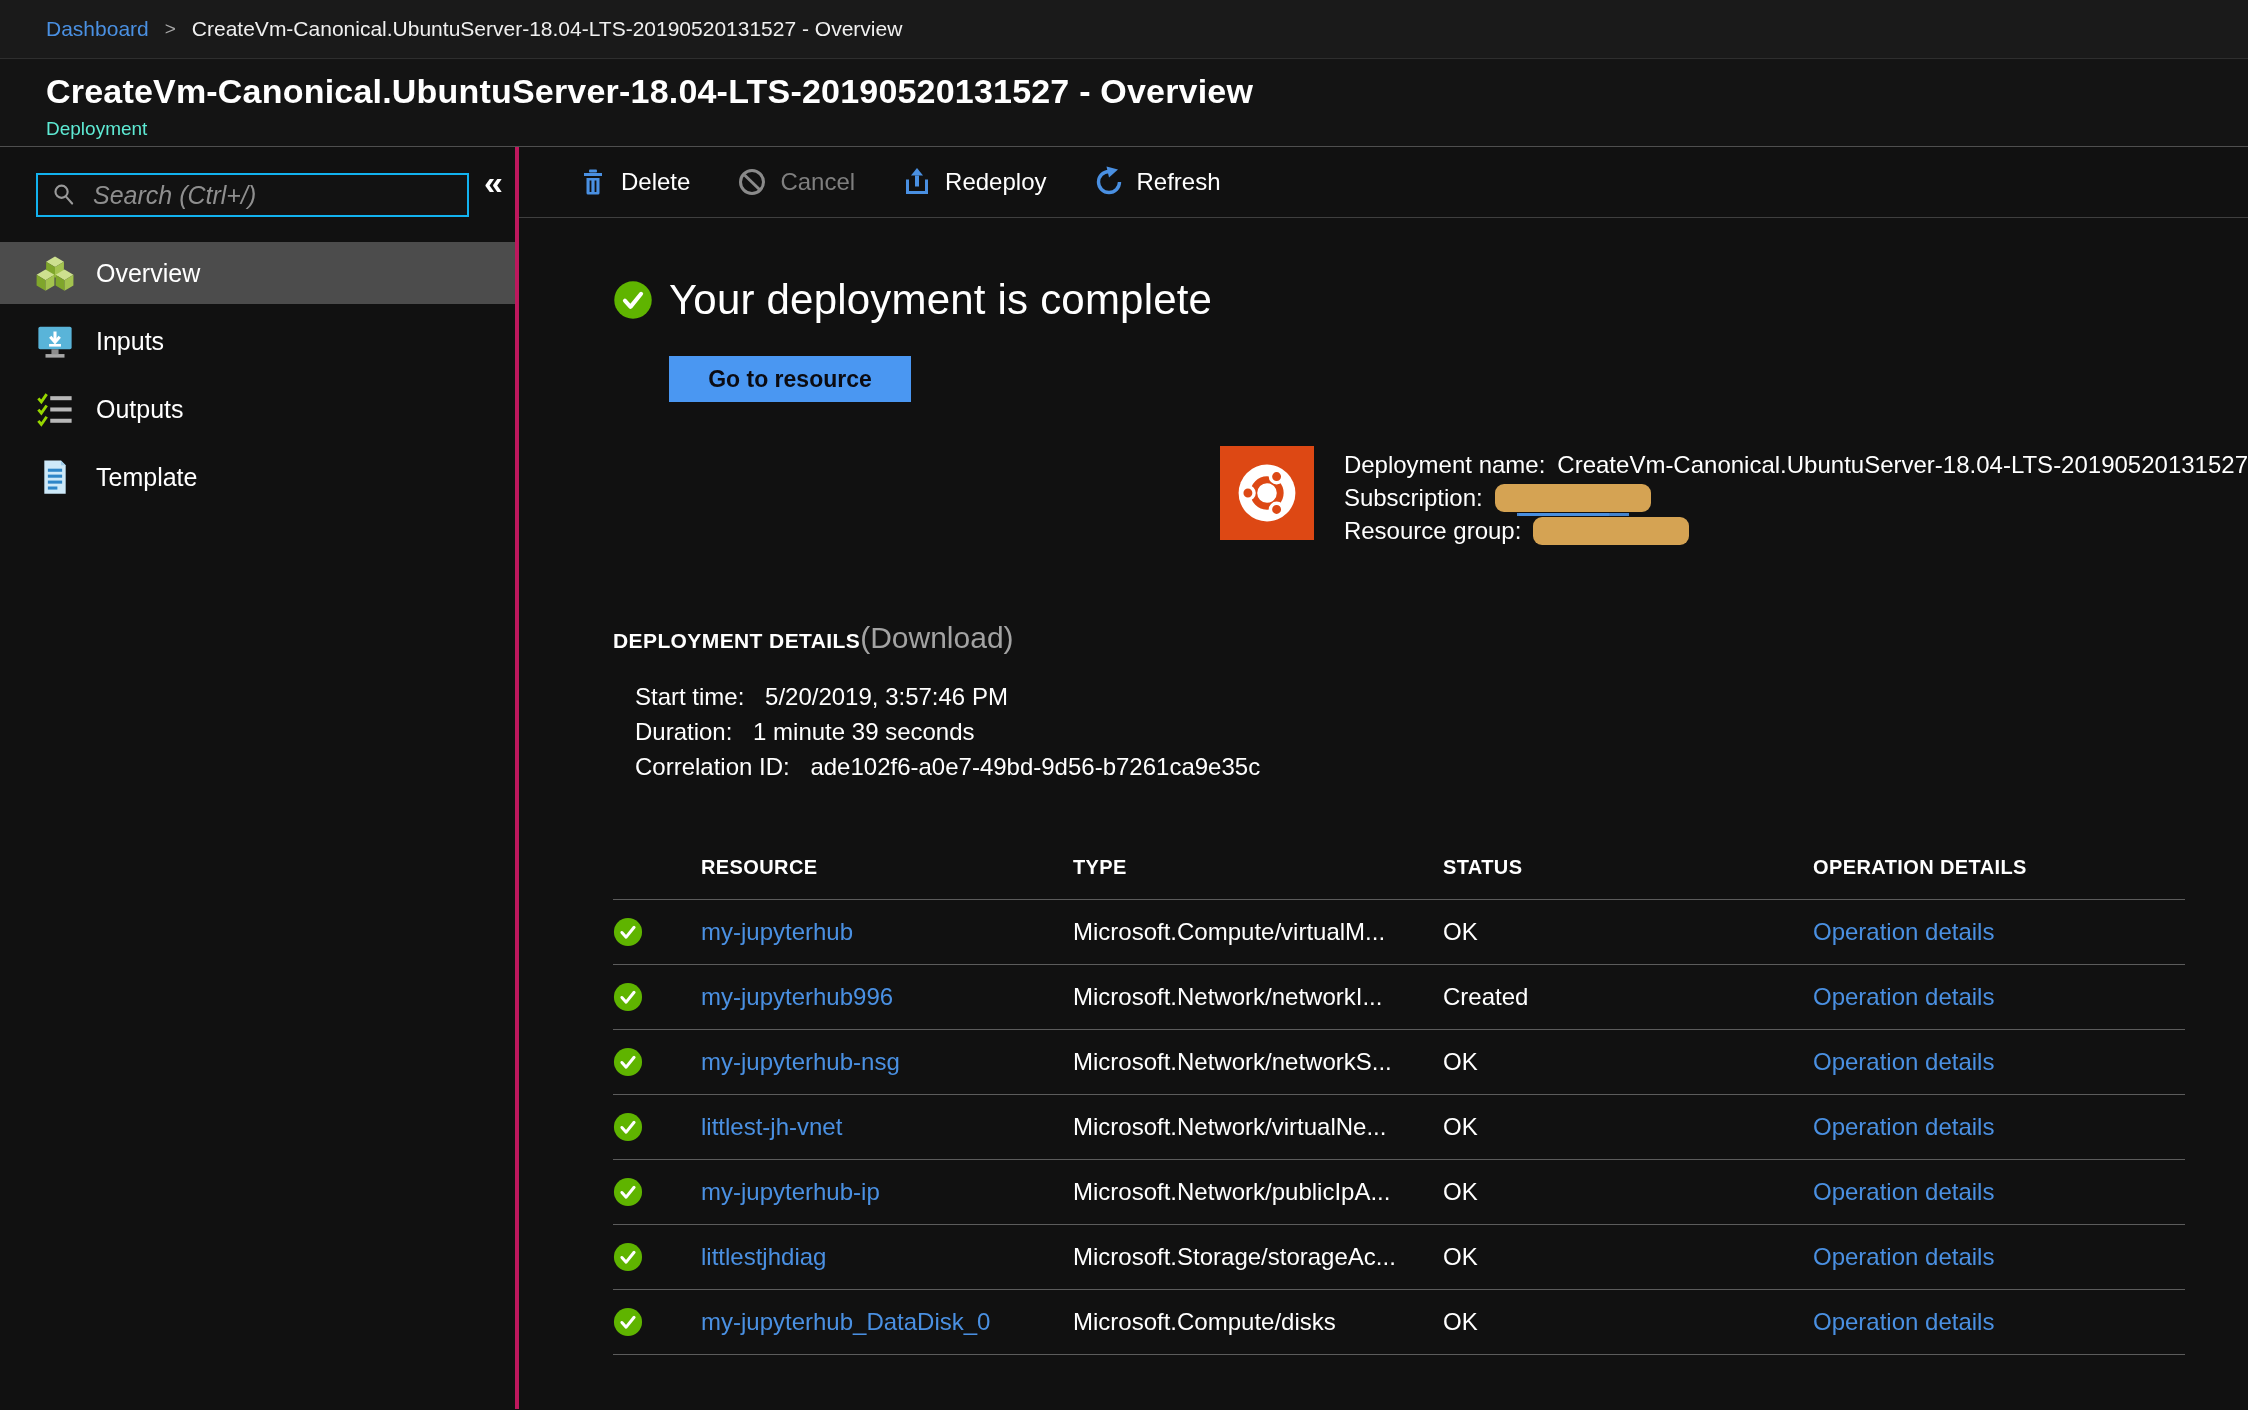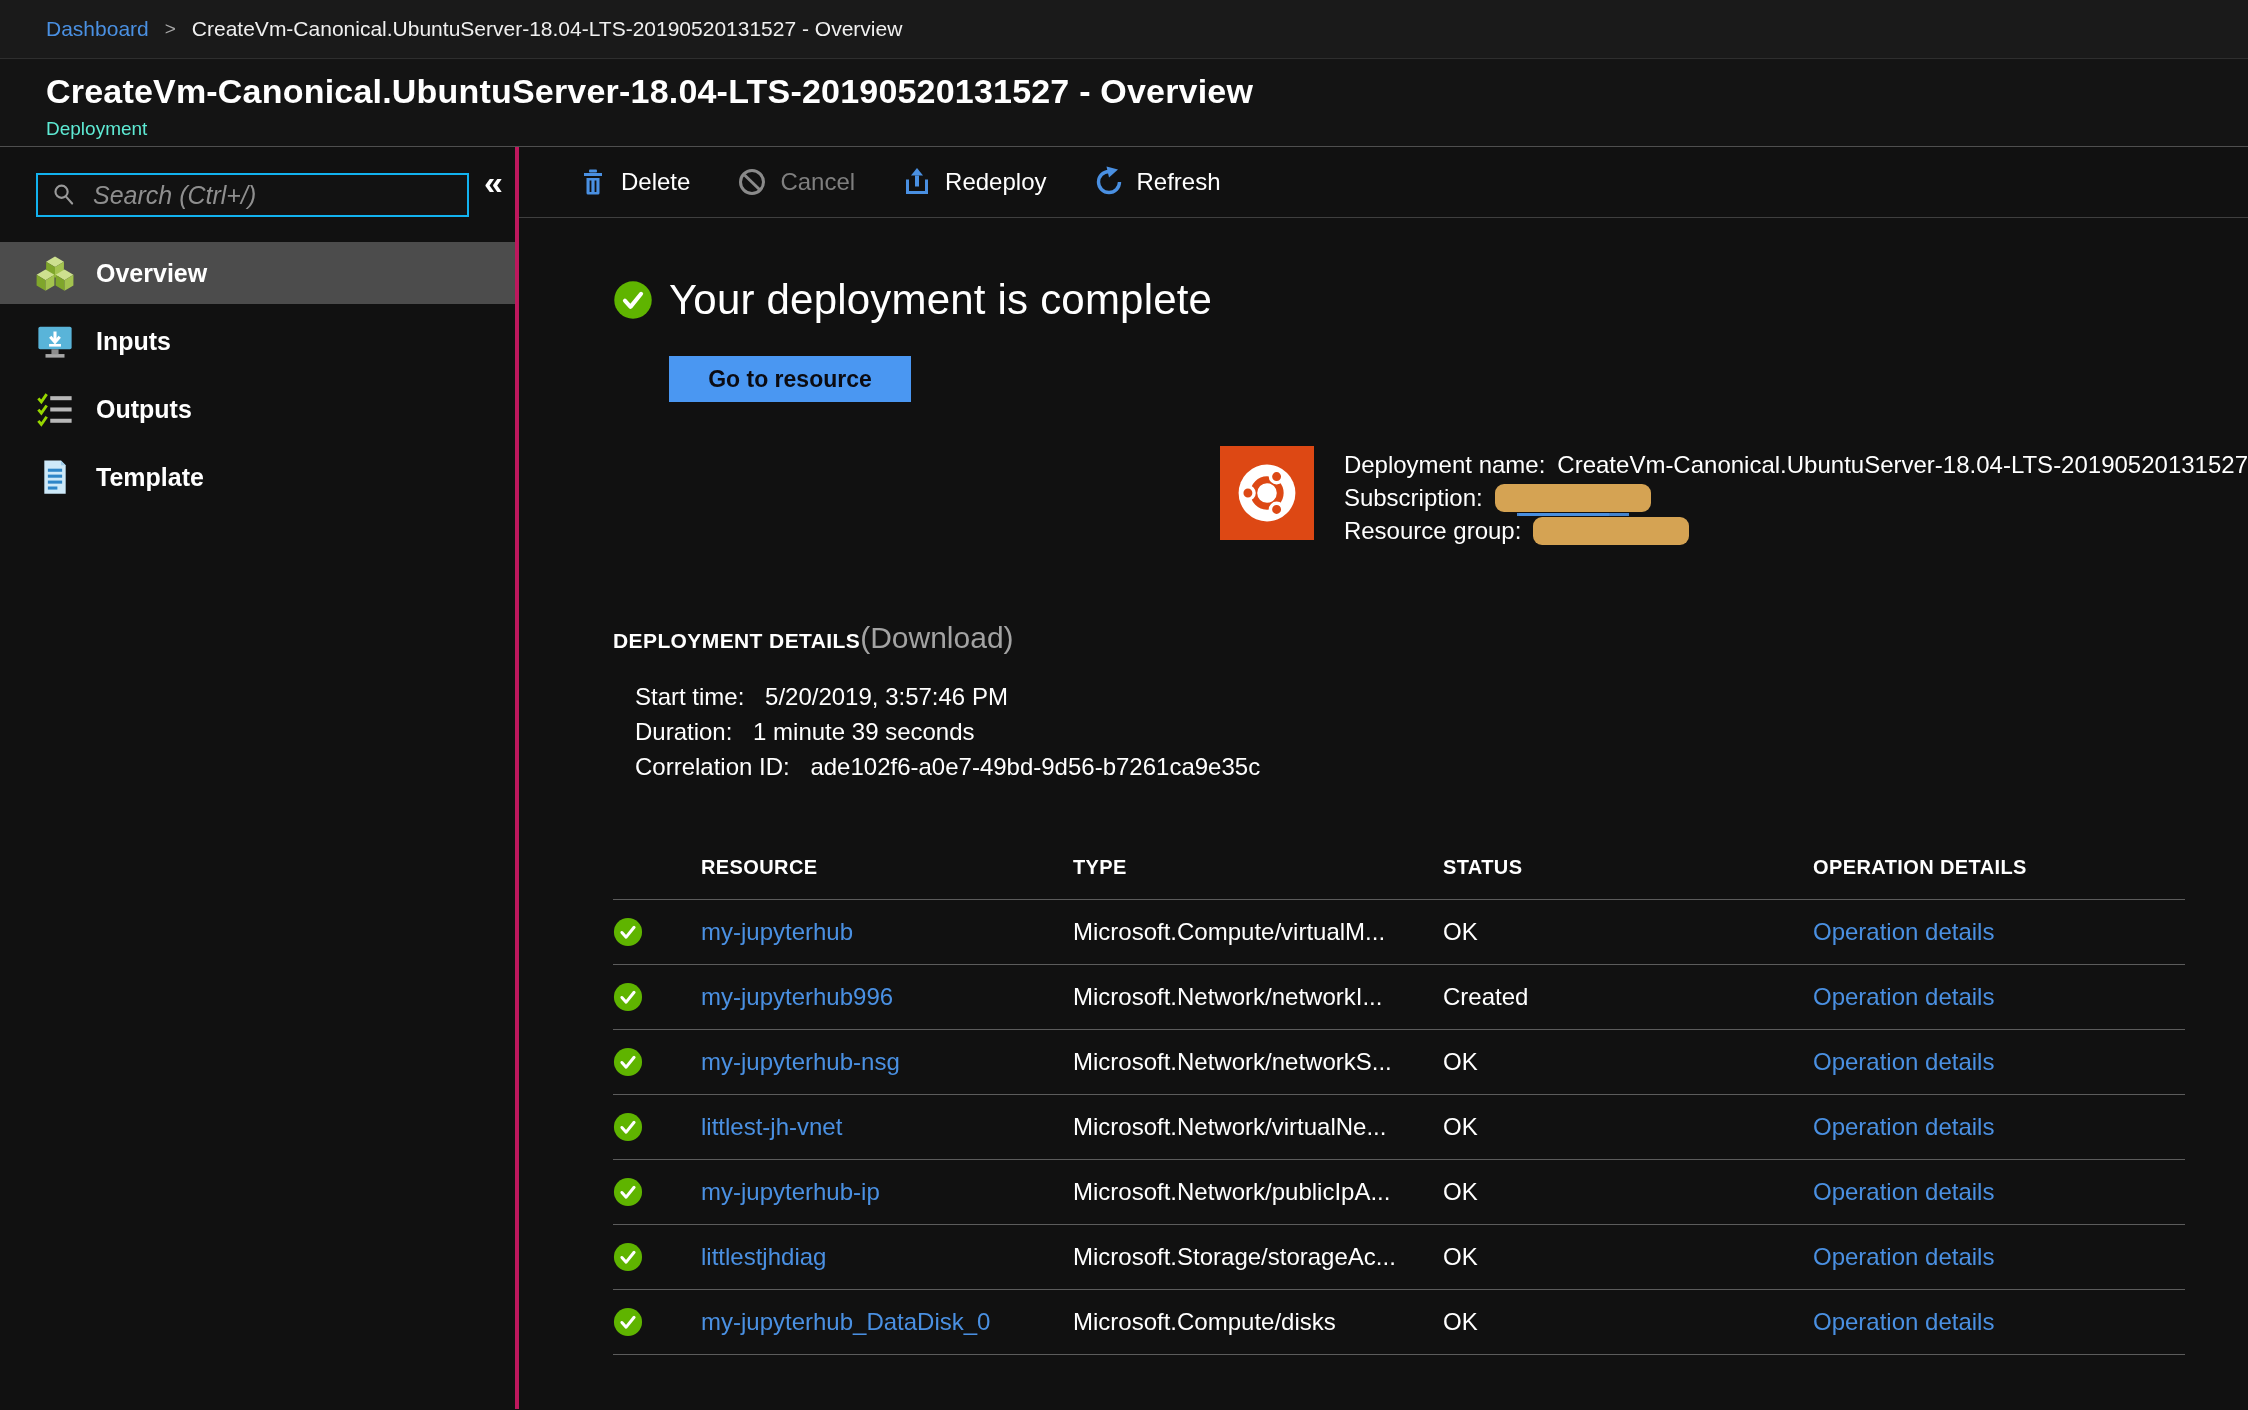--- a/index.html
+++ b/index.html
@@ -30,21 +30,21 @@
                       font-style:italic; font-size:25px; margin-left:16px; width:330px;
                       font-family:"Liberation Sans", sans-serif; }
   .search-box input::placeholder { color:#8f8f8f; font-style:italic; }
   .collapse-btn { position:absolute; right:12px; top:18px; color:#ffffff; font-size:34px;
                   line-height:1; cursor:pointer; font-weight:700; }
   .menu { position:absolute; top:95px; left:0; width:100%; }
   .menu-item { height:62px; display:flex; align-items:center; padding-left:36px;
                margin-bottom:6px; cursor:pointer; }
   .menu-item.selected { background:#4c4c4c; }
   .menu-item .mi-icon { width:38px; height:38px; flex:0 0 38px; }
-  .menu-item .mi-label { color:#ffffff; font-size:25px; margin-left:22px;font-weight:bold; }
+  .menu-item .mi-label { color:#ffffff; font-size:25px; margin-left:22px; }
 
   
   .main { flex:1; position:relative; }
   .toolbar { height:71px; border-bottom:1px solid #3f3f3f; display:flex; align-items:center;
              padding-left:58px; }
   .tb-btn { display:flex; align-items:center; margin-right:46px; cursor:pointer;
             font-size:24px; color:#ffffff; background:none; border:none;
             font-family:"Liberation Sans", sans-serif; }
   .tb-btn svg { width:32px; height:32px; margin-right:12px; }
   .tb-btn.disabled { color:#7f7f7f; cursor:default; }

